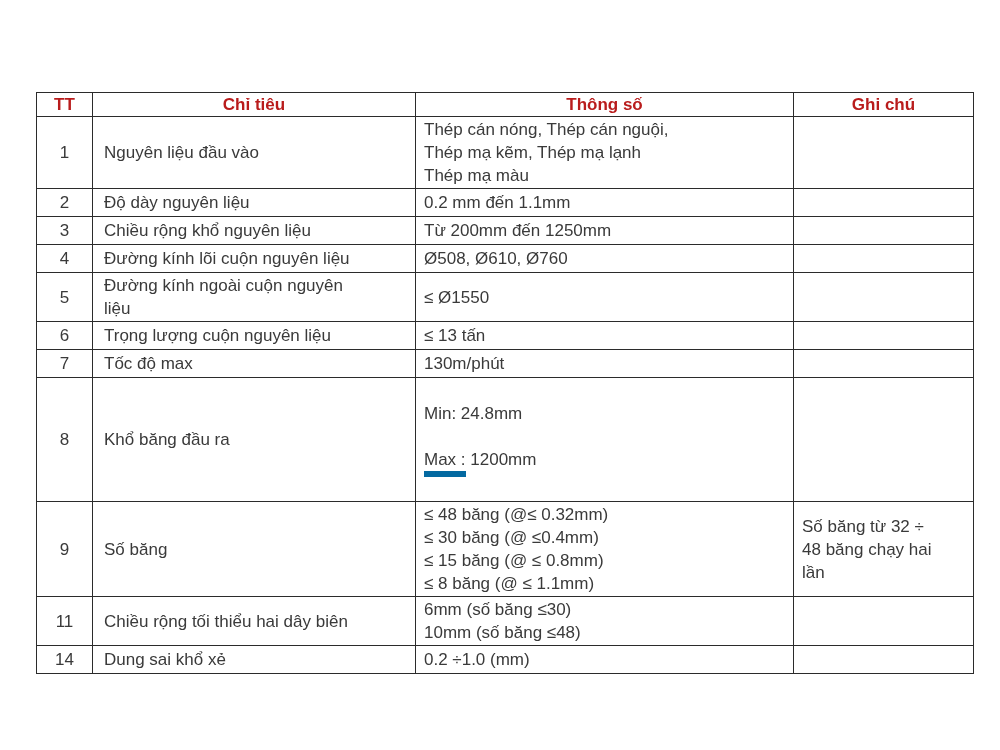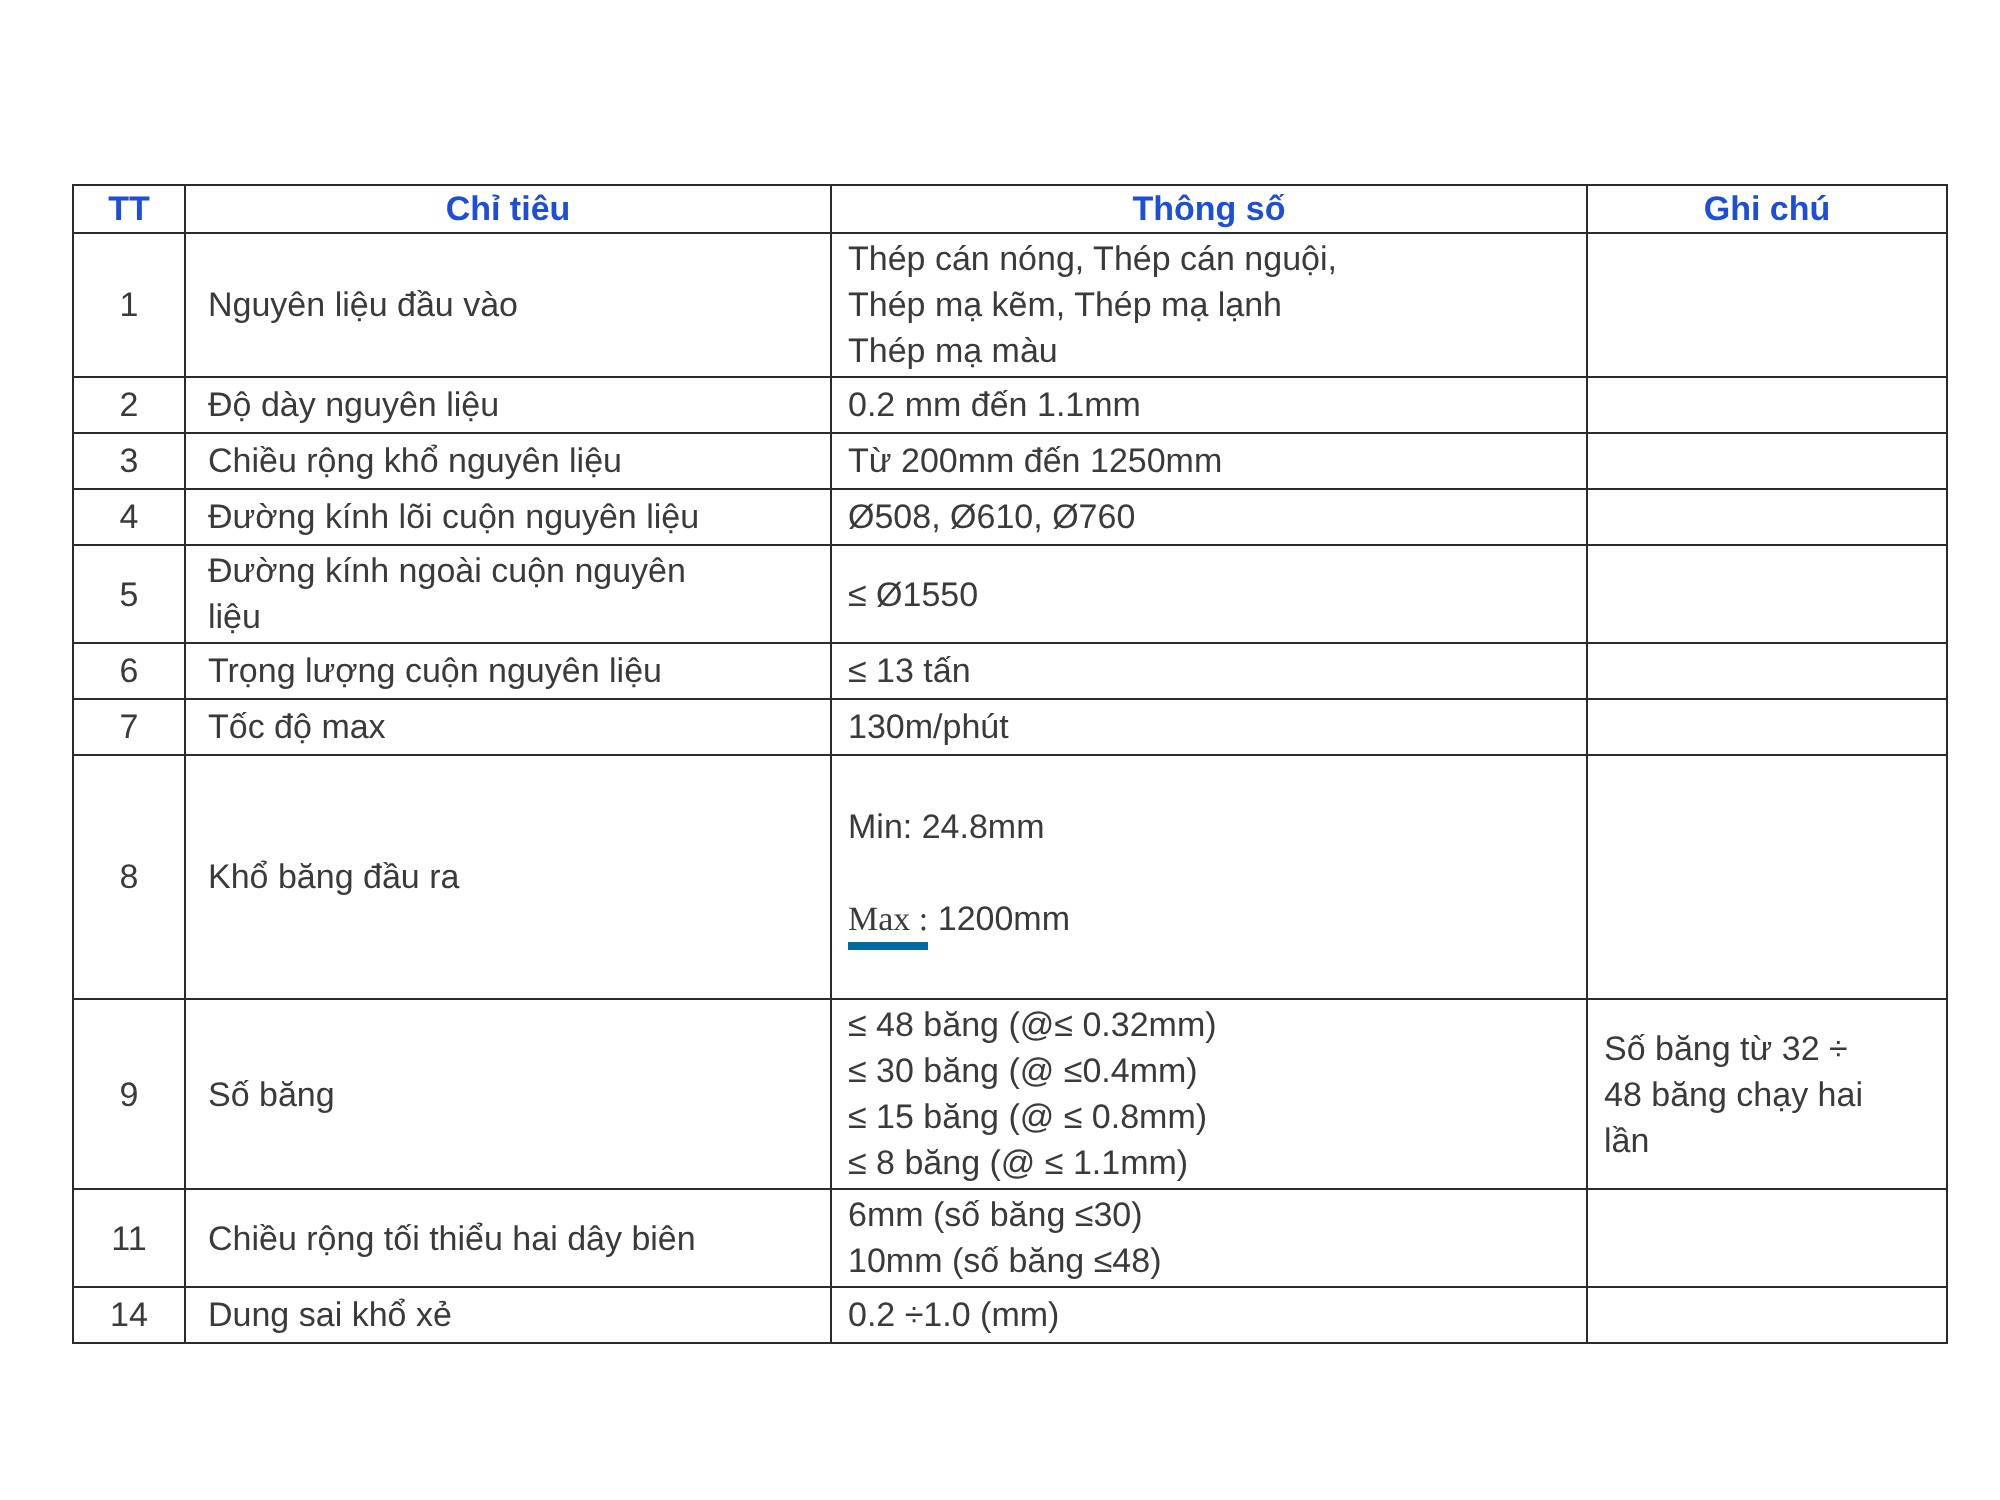--- a/index.html
+++ b/index.html
@@ -25,32 +25,31 @@
     font-size: 17px;
     line-height: 23px;
     vertical-align: middle;
     overflow: hidden;
   }
   table.spec th {
     font-weight: bold;
     text-align: center;
     height: 22px;
     padding: 0 4px;
-    color: #1d4ed8;
+    color: #b91c1c;
   }
   td.tt { text-align: center; padding: 1px 2px; }
   td.chitieu { padding: 1px 8px 1px 11px; white-space: pre-line; }
   td.thongso { padding: 1px 8px; white-space: pre-line; }
   td.ghichu  { padding: 1px 8px; white-space: pre-line; }
   tr.single td { height: 25px; }
   .max-underline {
     display: inline-block;
-    border-bottom: 4px solid #0369a1;
+    border-bottom: 6px solid #0369a1;
     padding-bottom: 0px;
-    font-family: Liberation Serif, serif;
   }
 </style>
 </head>
 <body>
 
 <div class="page">
   <table class="spec">
     <colgroup>
       <col style="width:56px">
       <col style="width:323px">

